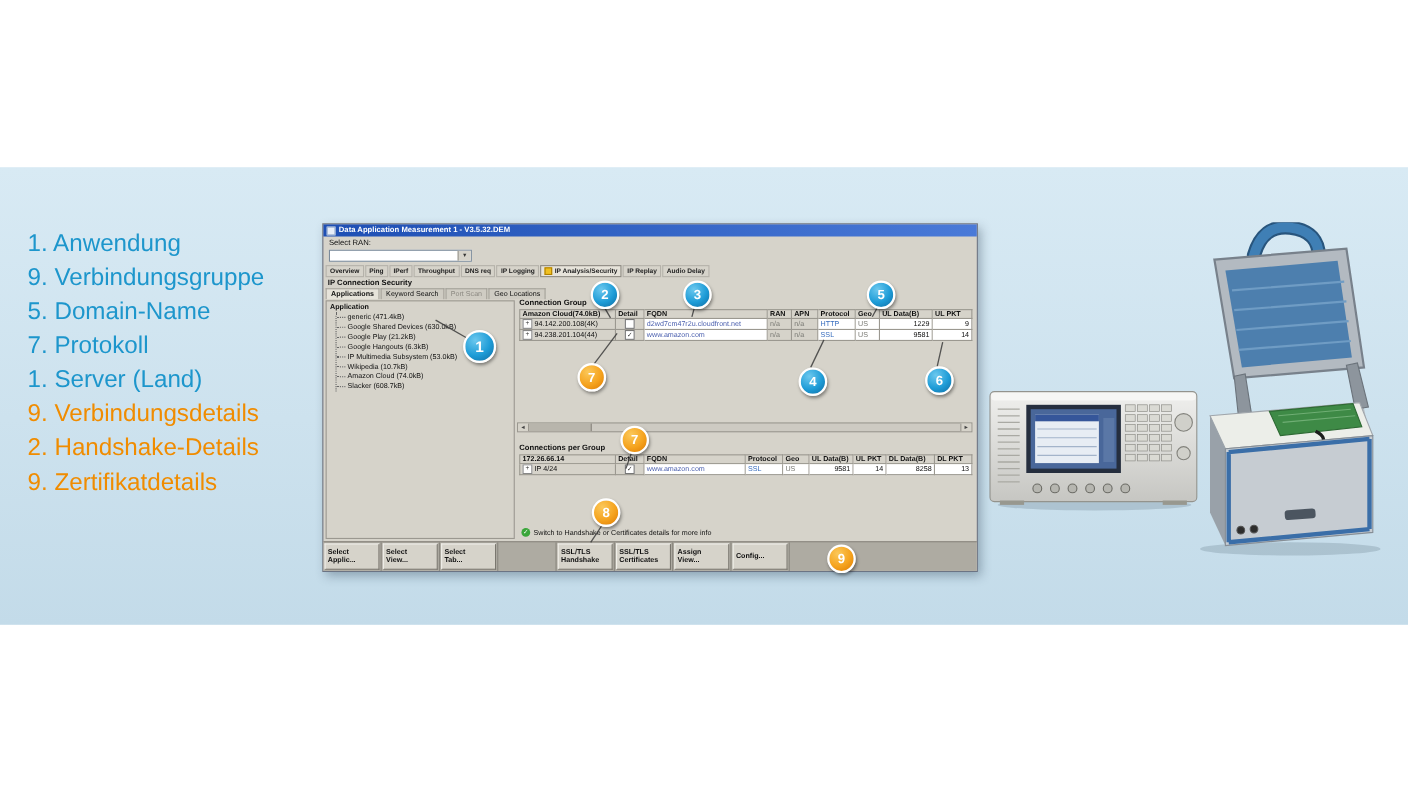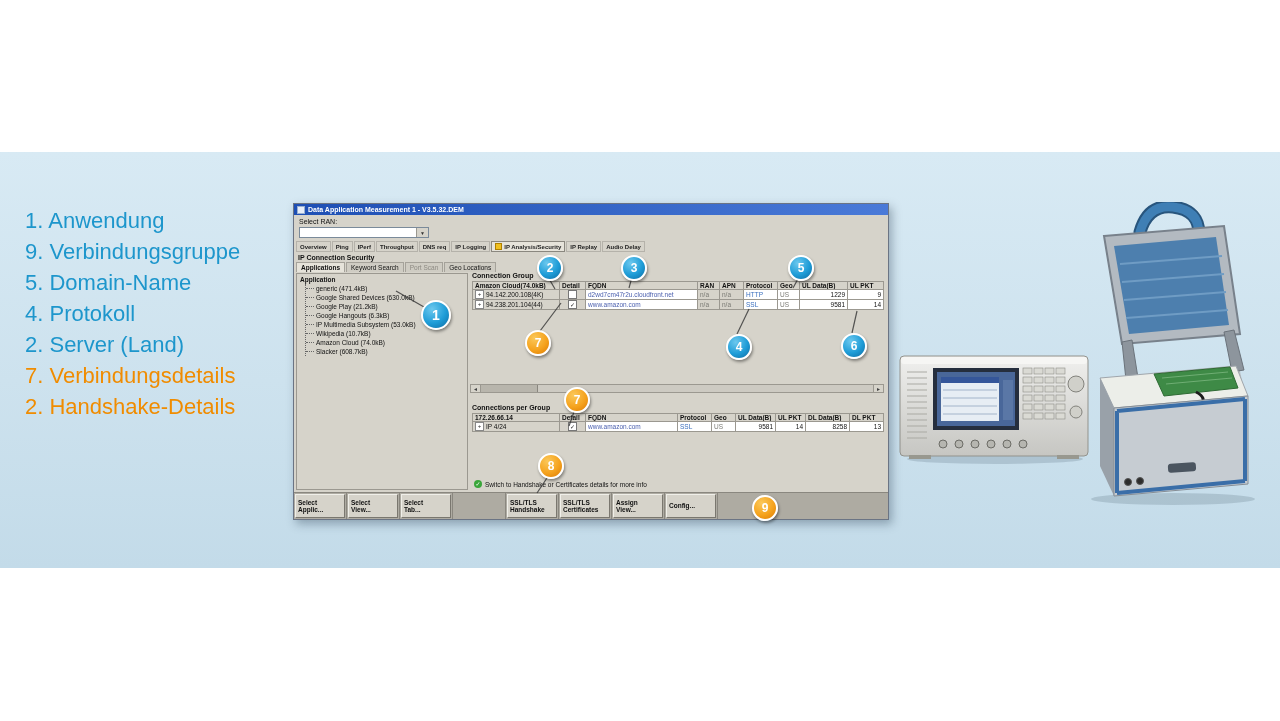--- a/index.html
+++ b/index.html
@@ -111,24 +111,25 @@
 </head>
 <body>
 
 <div class="page">
   <div class="band"></div>
 
   <div class="legend">
     <div class="lg blue">1. Anwendung</div>
     <div class="lg blue">9. Verbindungsgruppe</div>
     <div class="lg blue">5. Domain-Name</div>
-    <div class="lg blue">4. Protokoll</div>
-    <div class="lg blue">2. Server (Land)</div>
-    <div class="lg orange">7. Verbindungsdetails</div>
+    <div class="lg blue">7. Protokoll</div>
+    <div class="lg blue">1. Server (Land)</div>
+    <div class="lg orange">9. Verbindungsdetails</div>
     <div class="lg orange">2. Handshake-Details</div>
+    <div class="lg orange">9. Zertifikatdetails</div>
   </div>
 
   <div class="win">
     <div class="titlebar">
       <span class="wicon"></span>
       <span>Data Application Measurement 1 - V3.5.32.DEM</span>
     </div>
 
     <div class="ranlabel">Select RAN:</div>
     <div class="rancombo">

